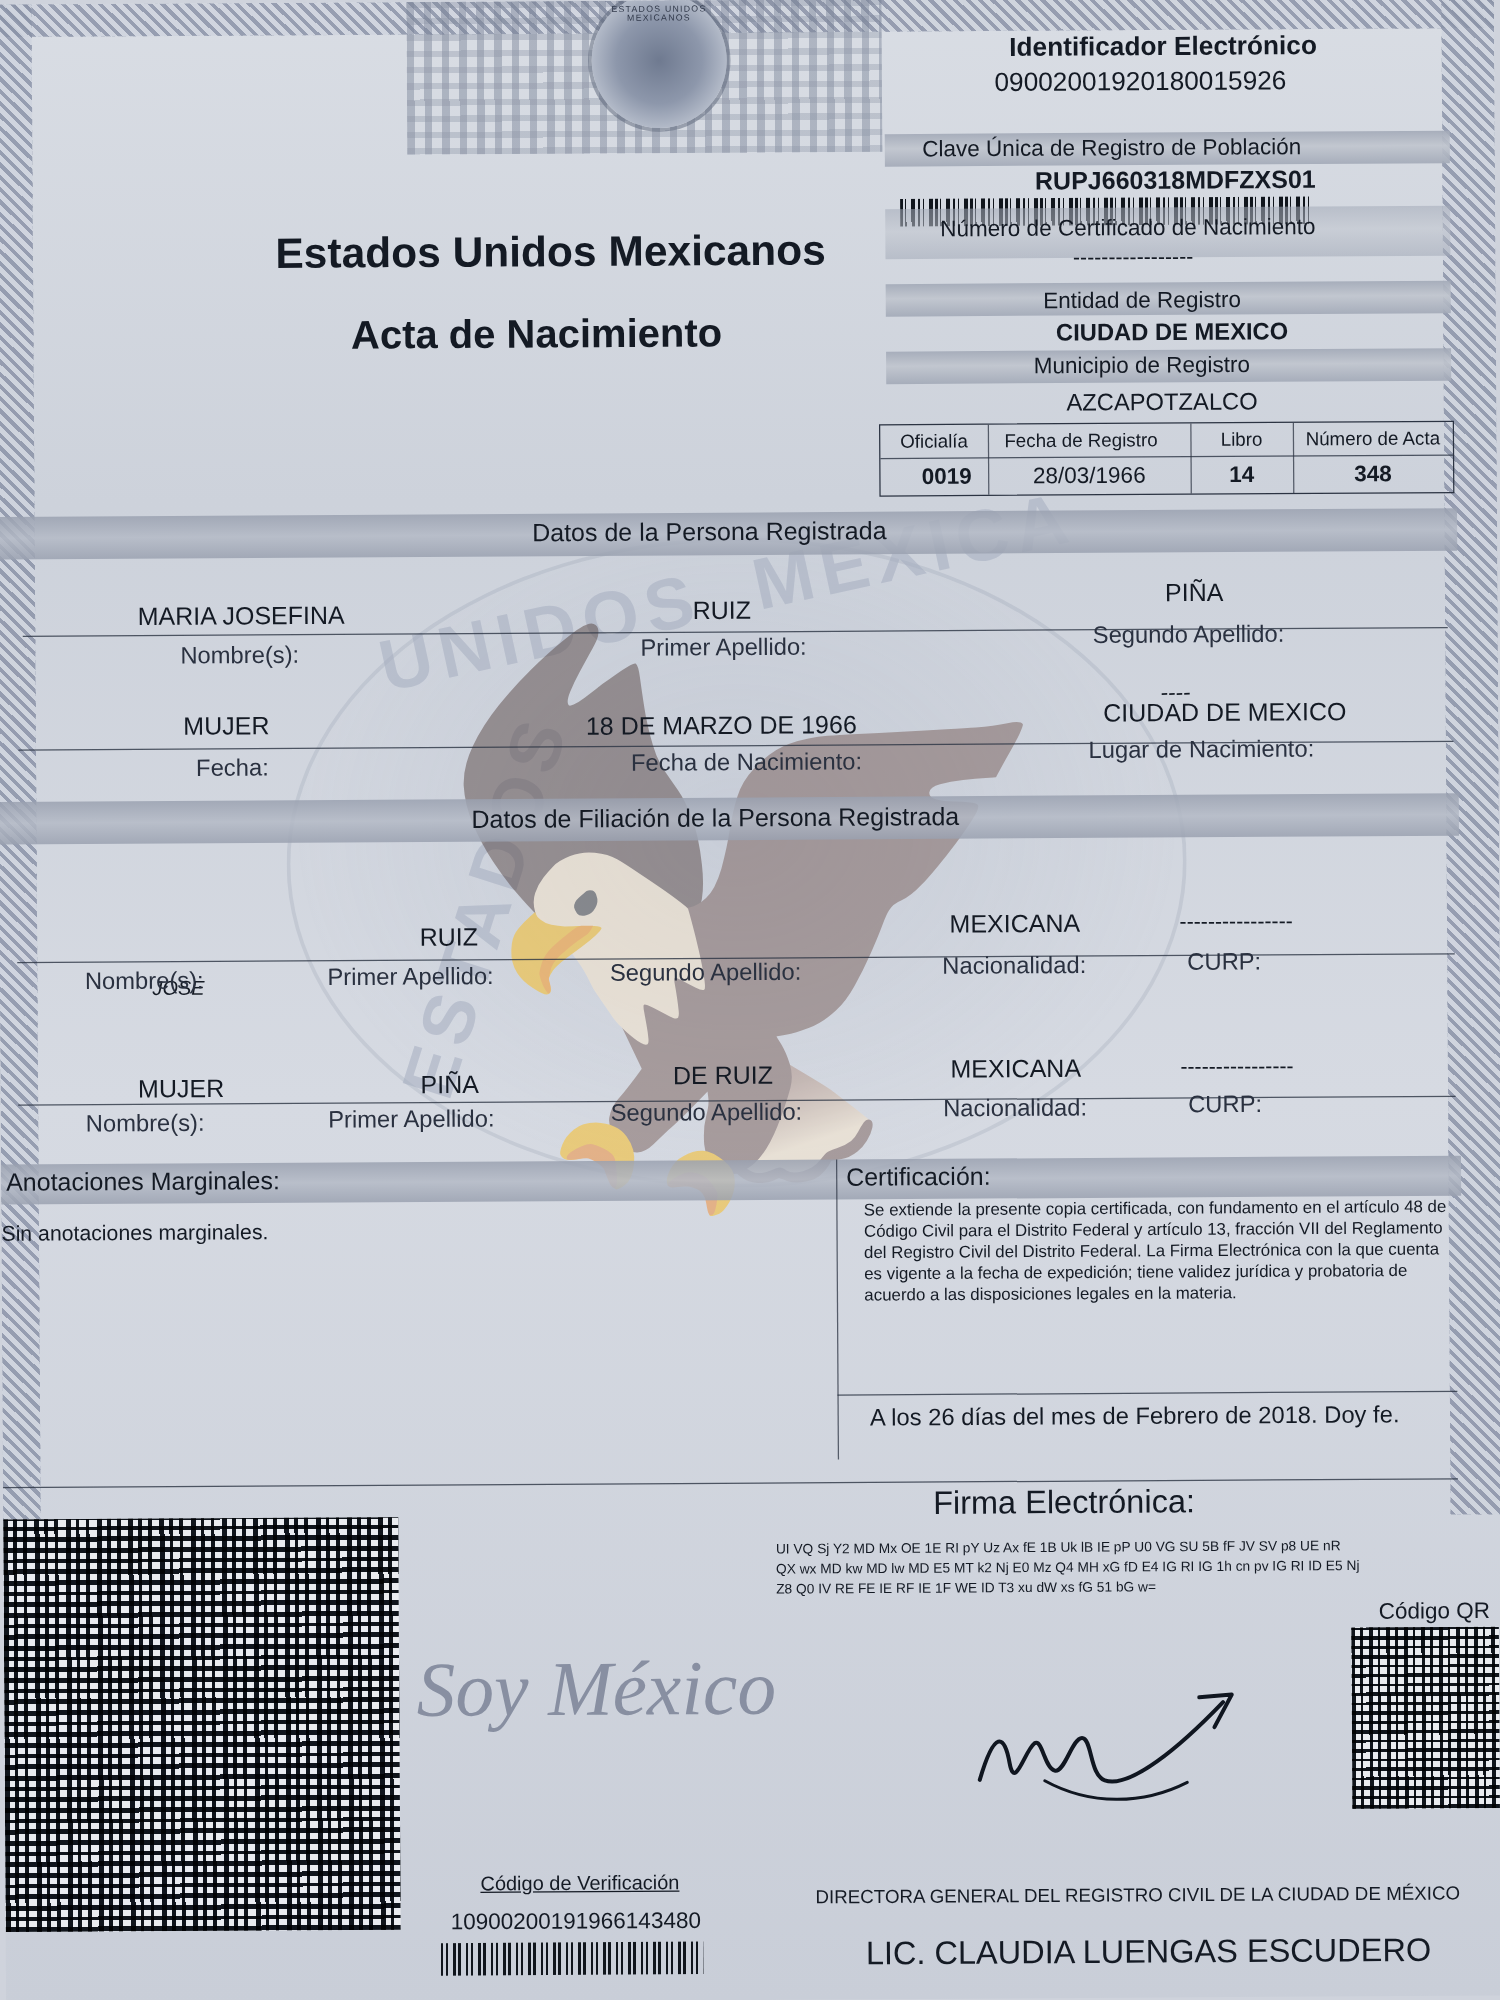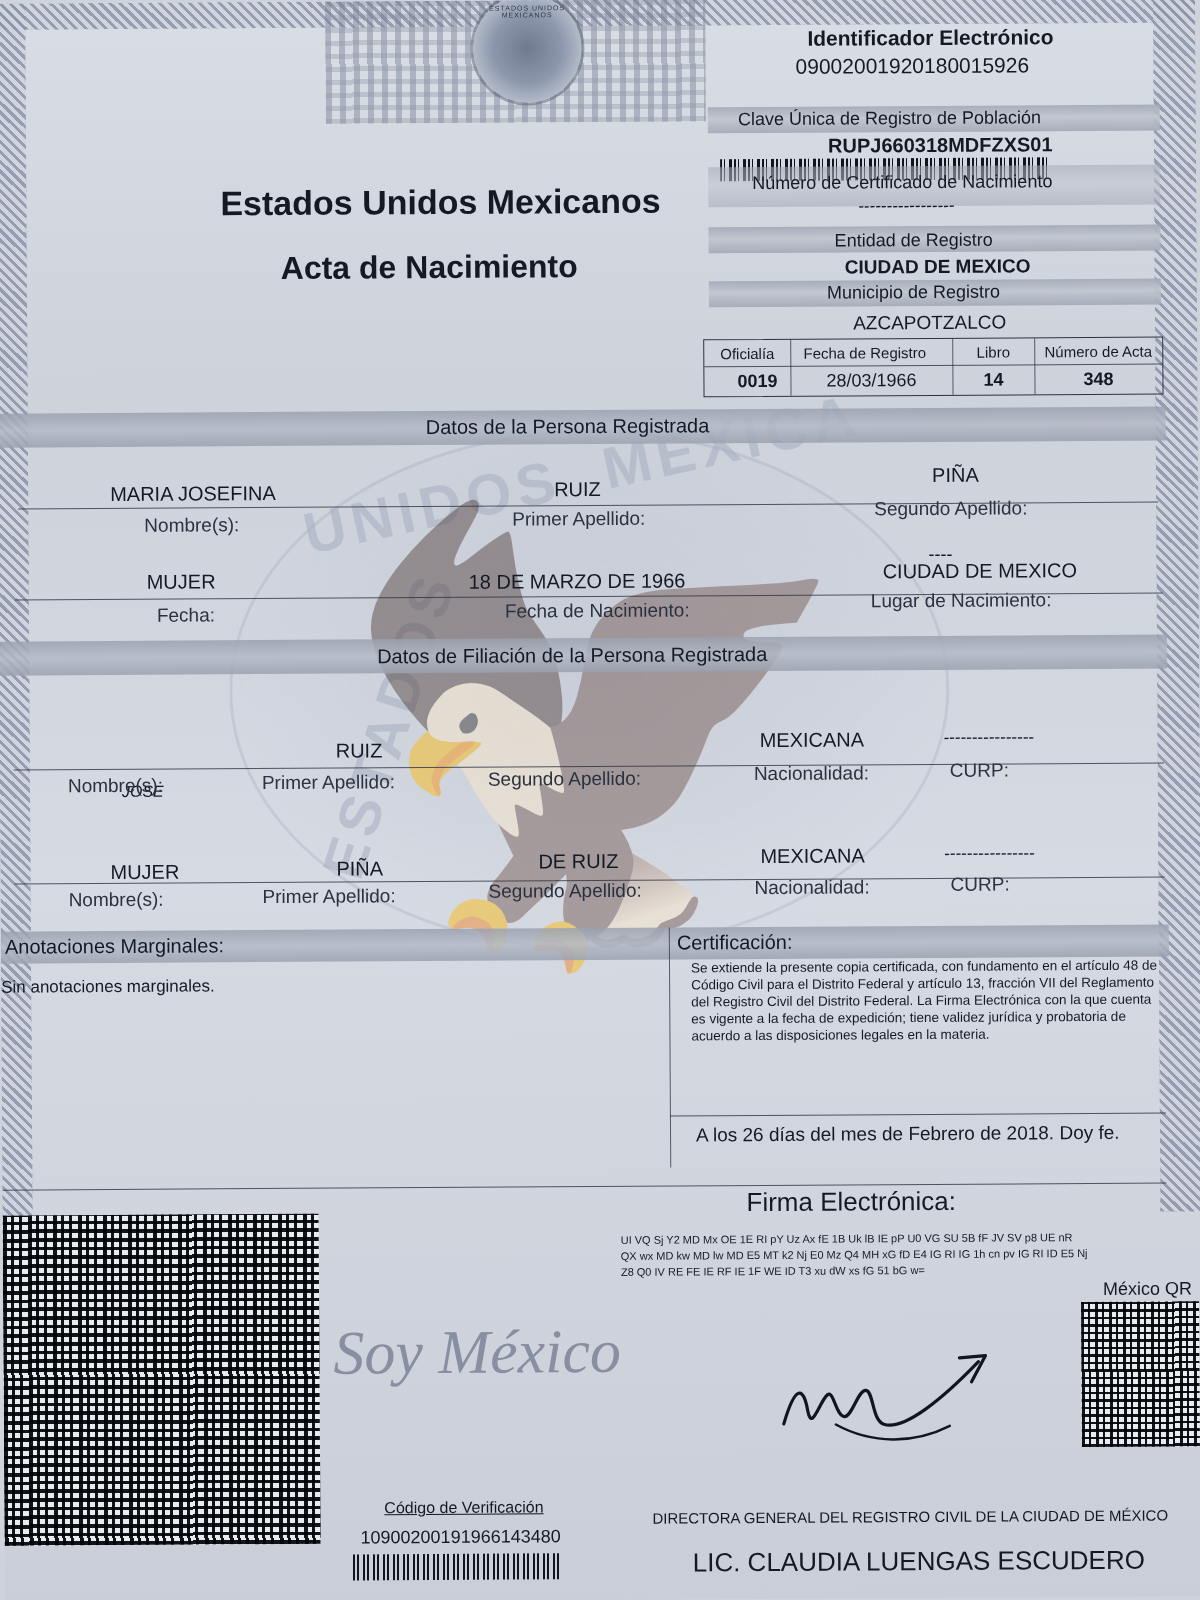--- a/index.html
+++ b/index.html
@@ -242,21 +242,21 @@
 
   <div style="position:absolute;left:694px;top:1122px;width:470px;font-size:19px;line-height:27px;color:#141a24;">A los  26  días del mes de  Febrero  de  2018. Doy fe.</div>
 
   <div class="t" style="left:744px;top:1188px;font-size:26px;">Firma Electrónica:</div>
   <div class="t" style="left:618px;top:1234px;font-size:11px;">UI VQ Sj Y2 MD Mx OE 1E RI pY Uz Ax fE 1B Uk lB IE pP U0 VG SU 5B fF JV SV p8 UE nR</div>
   <div class="t" style="left:618px;top:1250px;font-size:11px;">QX wx MD kw MD lw MD E5 MT k2 Nj E0 Mz Q4 MH xG fD E4 IG RI IG 1h cn pv IG RI ID E5 Nj</div>
   <div class="t" style="left:618px;top:1266px;font-size:11px;">Z8 Q0 IV RE FE IE RF IE 1F WE ID T3 xu dW xs fG 51 bG w=</div>
 
   <div id="qr-big"></div>
   <div id="qr-small"></div>
-  <div class="t" style="left:1100px;top:1282px;font-size:18px;">México QR</div>
+  <div class="t" style="left:1100px;top:1282px;font-size:18px;">Código QR</div>
 
   <div id="soy">Soy México</div>
 
   <svg id="firma-sig" viewBox="0 0 240 150">
     <path d="M10,95 C22,55 30,58 34,82 C38,104 46,72 54,66 C60,62 62,86 70,88 C78,90 84,62 92,62
              C100,62 98,92 110,96 C130,103 170,70 205,34" fill="none" stroke="#101620" stroke-width="3.2" stroke-linecap="round"></path>
     <path d="M186,30 L212,28 L198,54" fill="none" stroke="#101620" stroke-width="3.2" stroke-linejoin="round" stroke-linecap="round"></path>
     <path d="M62,96 C98,116 140,116 176,98" fill="none" stroke="#101620" stroke-width="2.4" stroke-linecap="round"></path>
   </svg>
 

